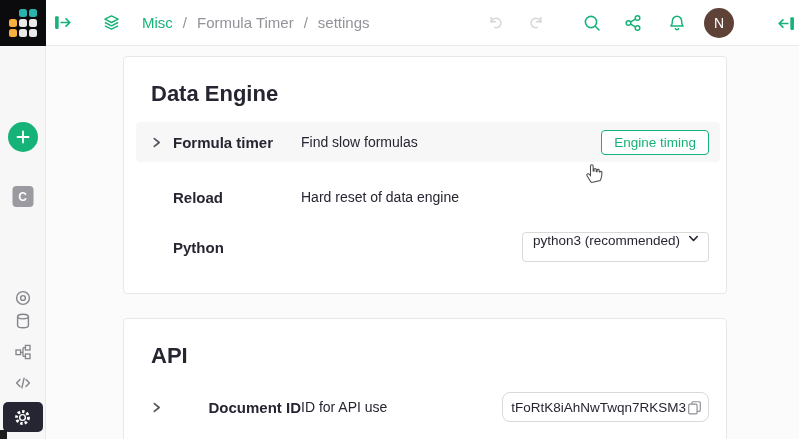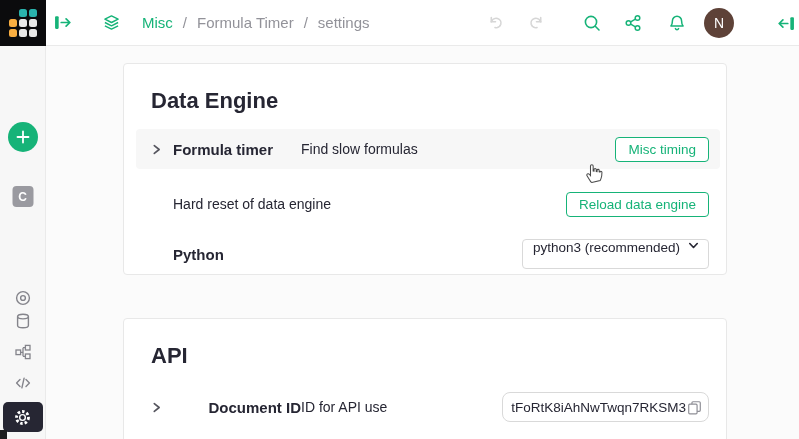--- a/index.html
+++ b/index.html
@@ -36,21 +36,21 @@
             align-items:center; justify-content:center; cursor:pointer; }
   .add-btn { top:76px; width:30px; height:30px; border-radius:50%; background:#16b378; border:none; }
   .doc-badge { top:140px; width:21px; height:21px; border-radius:4px; background:#9a9aa0; color:#fff;
                font-size:12px; font-weight:700; }
   .gear-active { top:356px; width:40px; height:30px; border-radius:5px; background:#262633; }
 
   
   .main { position:absolute; top:46px; left:46px; right:0; bottom:0; background:#fbfbfb; overflow:hidden; }
   .card { position:absolute; left:77px; width:604px; background:#fff; border:1px solid #e8e8e8;
           border-radius:4px; }
-  .card1 { top:17px; height:212px; }
+  .card1 { top:10px; height:238px; }
   .card2 { top:272px; height:150px; }
   .card-title { position:absolute; left:27px; top:24px; font-size:22px; font-weight:700; color:#262633; }
 
   .row { position:absolute; left:12px; right:6px; height:40px; display:flex; align-items:center;
          padding:0 11px 0 15px; border-radius:4px; }
   .row.hl { background:#f7f7f7; }
   .r1 { top:65px; } .r2 { top:120px; } .r3 { top:170px; } .r4 { top:68px;text-align:right; }
   .chev { width:12px; margin-right:10px; display:flex; align-items:center; }
   .row-label { width:128px; font-size:15px; font-weight:700; color:#262633; }
   .row-desc { font-size:14px; color:#262633; }
@@ -213,27 +213,27 @@
       <div class="card-title">Data Engine</div>
 
       <div class="row hl r1">
         <span class="chev">
           <svg width="11" height="11" viewBox="0 0 10 10" fill="none" stroke="#55555e" stroke-width="1.5" stroke-linecap="round" stroke-linejoin="round">
               <path d="M3 1.4 L7.4 5 3 8.6"></path>
             </svg>
         </span>
         <span class="row-label">Formula timer</span>
         <span class="row-desc">Find slow formulas</span>
-        <button class="btn-outline row-ctl">Misc timing</button>
+        <button class="btn-outline row-ctl">Engine timing</button>
       </div>
 
       <div class="row r2">
         <span class="chev"></span>
+        <span class="row-label">Reload</span>
         <span class="row-desc">Hard reset of data engine</span>
-        <button class="btn-outline row-ctl">Reload data engine</button>
       </div>
 
       <div class="row r3">
         <span class="chev"></span>
         <span class="row-label">Python</span>
         <div class="select row-ctl">
           <span class="sel-text">python3 (recommended)</span>
           <span style="display:flex;">
             <svg width="11" height="11" viewBox="0 0 10 10" fill="none" stroke="#262633" stroke-width="1.5" stroke-linecap="round" stroke-linejoin="round">
                 <path d="M1.6 3.2 L5 6.8 8.4 3.2"></path>

